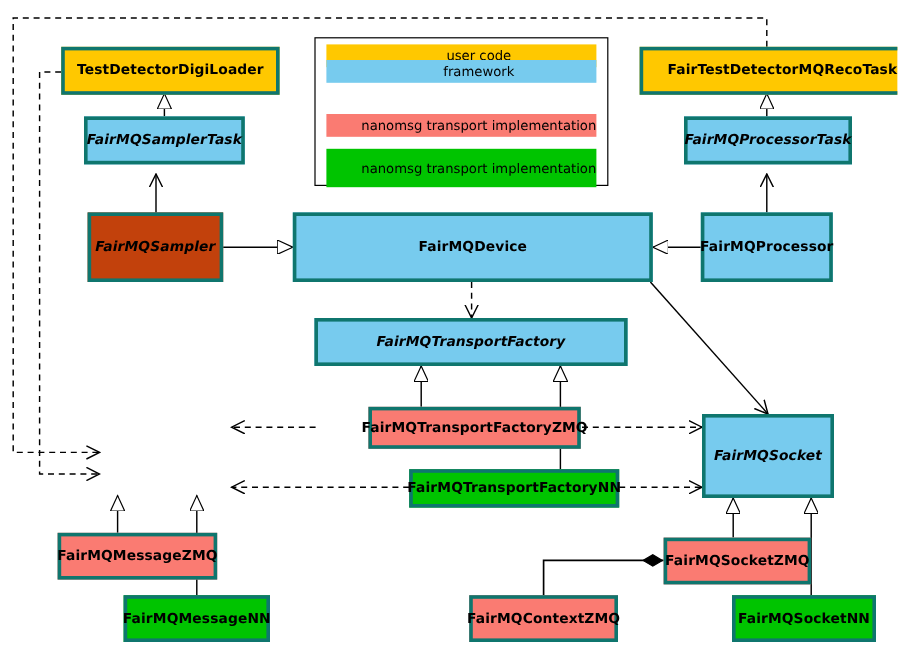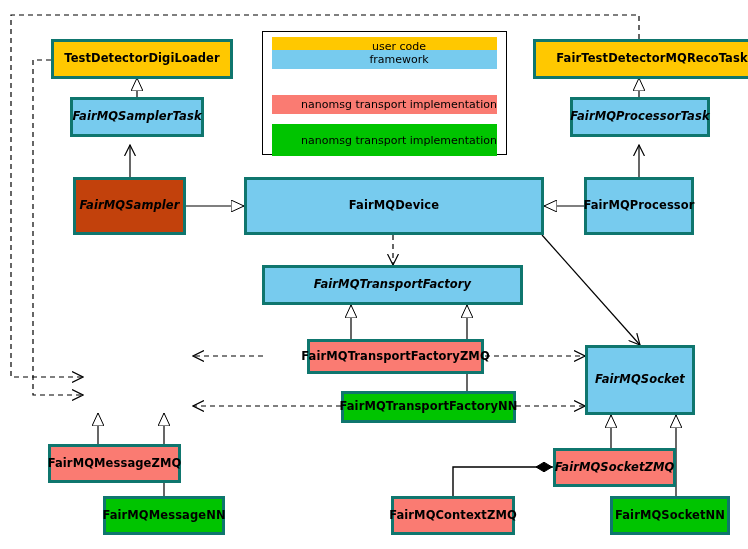--- a/index.html
+++ b/index.html
@@ -145,19 +145,19 @@
 
   <div class="node" style="left:341px; top:391px; width:175px; height:32px; background:#00C400;">FairMQTransportFactoryNN</div>
 
 
   <div class="node abstract" style="left:585px; top:345px; width:110px; height:70px; background:#77CBEE;">FairMQSocket</div>
 
   <div class="node" style="left:48px; top:444px; width:133px; height:39px; background:#FA7B72;">FairMQMessageZMQ</div>
 
   <div class="node" style="left:103px; top:496px; width:122px; height:39px; background:#00C400;">FairMQMessageNN</div>
 
-  <div class="node" style="left:553px; top:448px; width:123px; height:39px; background:#FA7B72;font-style:italic;">FairMQSocketZMQ</div>
+  <div class="node" style="left:553px; top:448px; width:123px; height:39px; background:#FA7B72;">FairMQSocketZMQ</div>
 
   <div class="node" style="left:391px; top:496px; width:124px; height:39px; background:#FA7B72;">FairMQContextZMQ</div>
 
   <div class="node" style="left:610px; top:496px; width:120px; height:39px; background:#00C400;">FairMQSocketNN</div>
 
 </div>
 
 </body></html>

